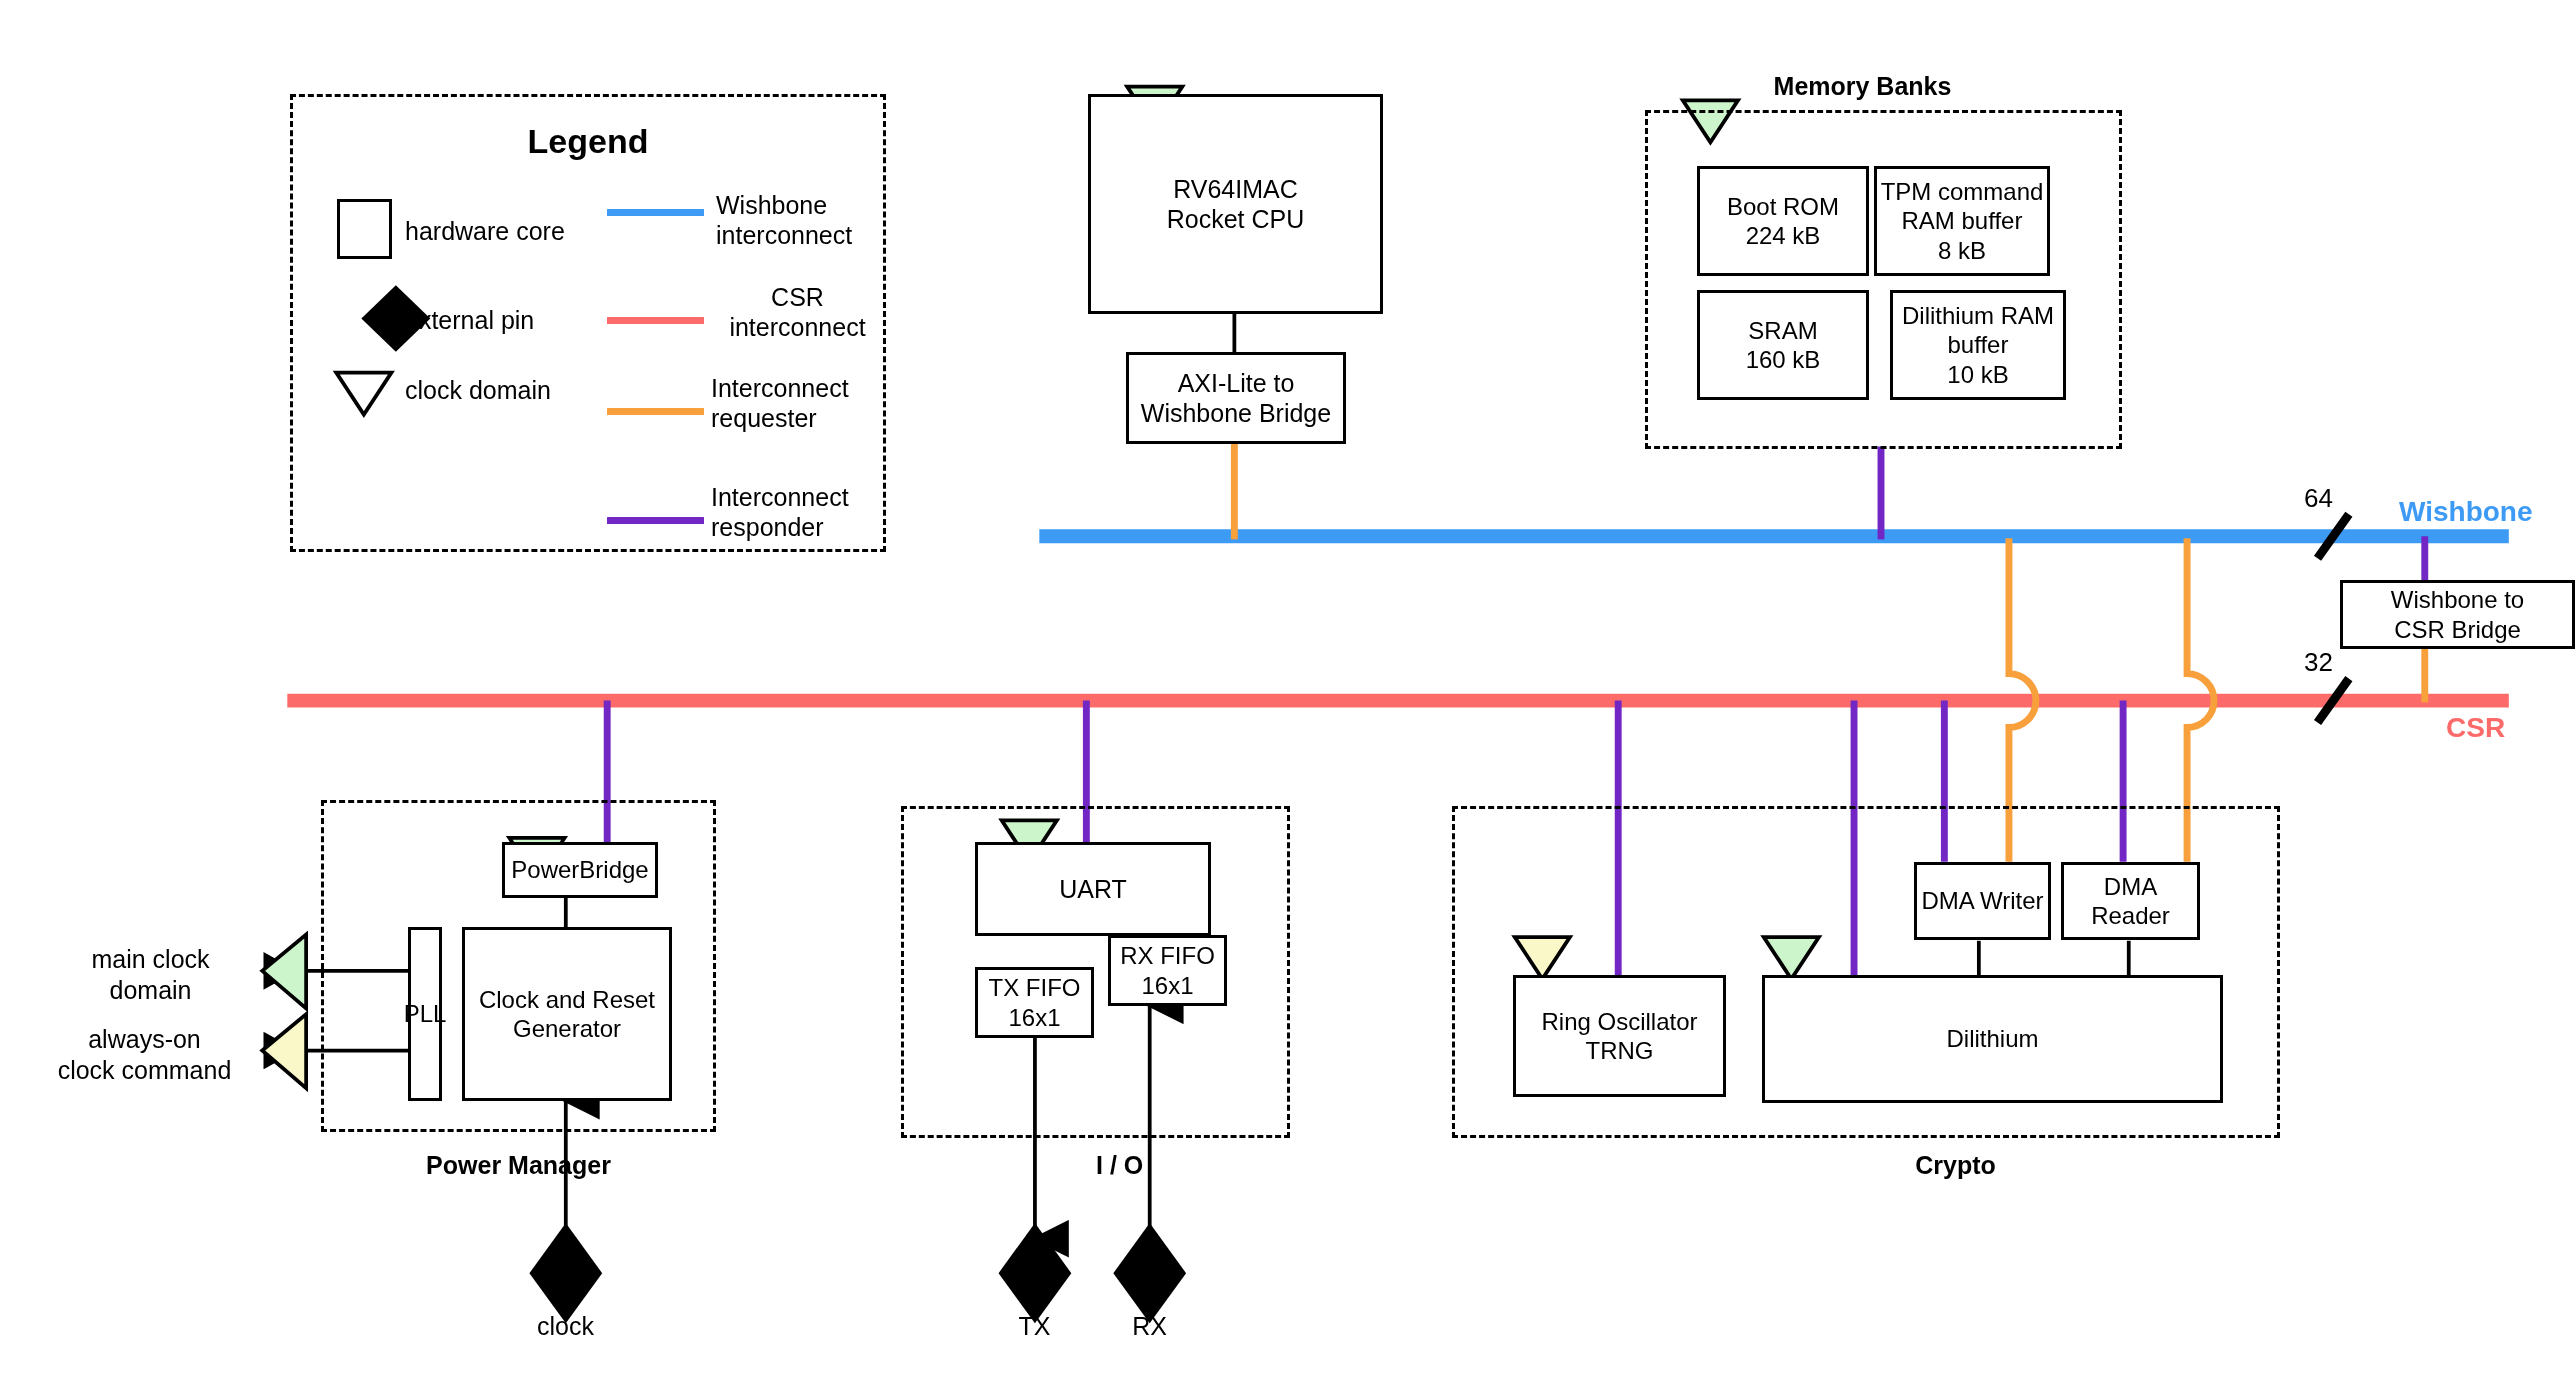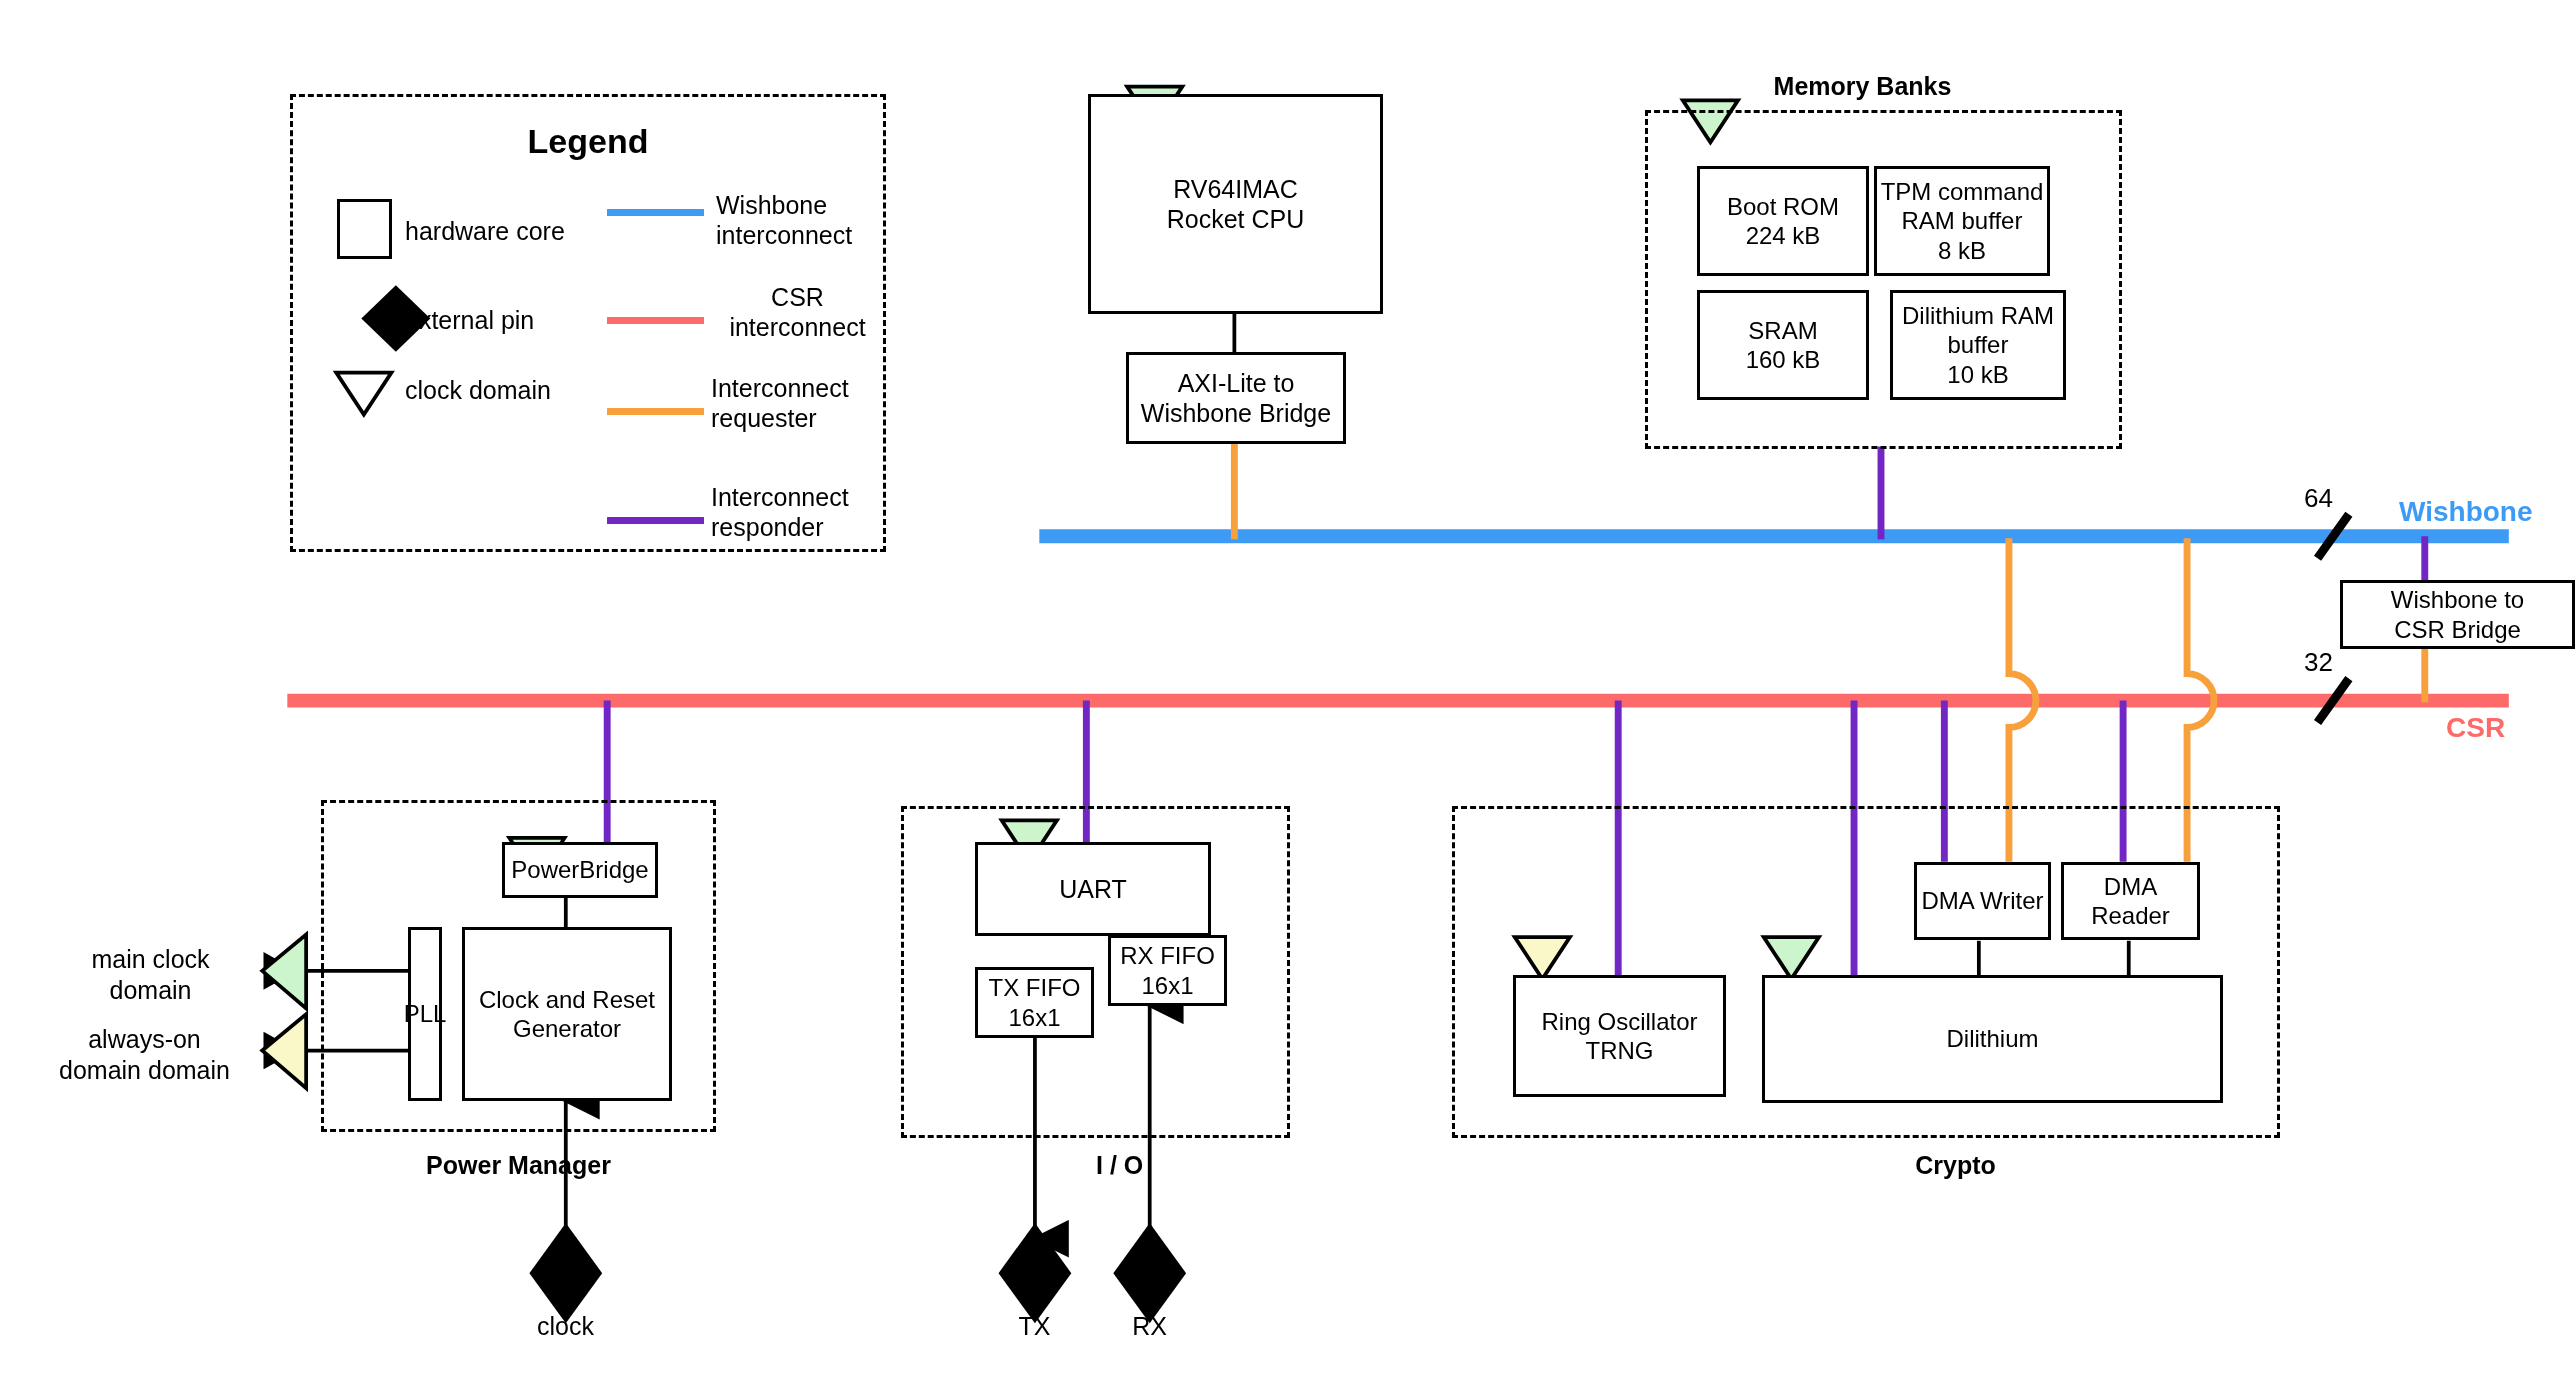--- a/index.html
+++ b/index.html
@@ -210,21 +210,21 @@
 
   <div class="box" style="left:502px;top:842px;width:156px;height:56px;font-size:24px;">PowerBridge</div>
 
   <div class="box" style="left:408px;top:927px;width:34px;height:174px;font-size:24px;">PLL</div>
   <div class="box" style="left:462px;top:927px;width:210px;height:174px;font-size:24px;">Clock and Reset
 Generator</div>
 
   <div class="plain" style="left:50px;top:944px;width:201px;">main clock
 domain</div>
   <div class="plain" style="left:38px;top:1024px;width:213px;">always-on
-domain domain</div>
+clock command</div>
   <div class="plain" style="left:490px;top:1311px;width:151px;">clock</div>
 
   <div class="group" style="left:901px;top:806px;width:389px;height:332px;"></div>
   <div class="grouplabel" style="left:1096px;top:1151px;width:188px;text-align:left;">I / O</div>
 
   <div class="box" style="left:975px;top:842px;width:236px;height:94px;">UART</div>
   <div class="box small" style="left:975px;top:935px;width:119px;height:71px;margin-top:32px;">
     <span><span>TX FIFO</span><br><span>16x1</span></span>
   </div>
   <div class="box small" style="left:1108px;top:935px;width:119px;height:71px;">

